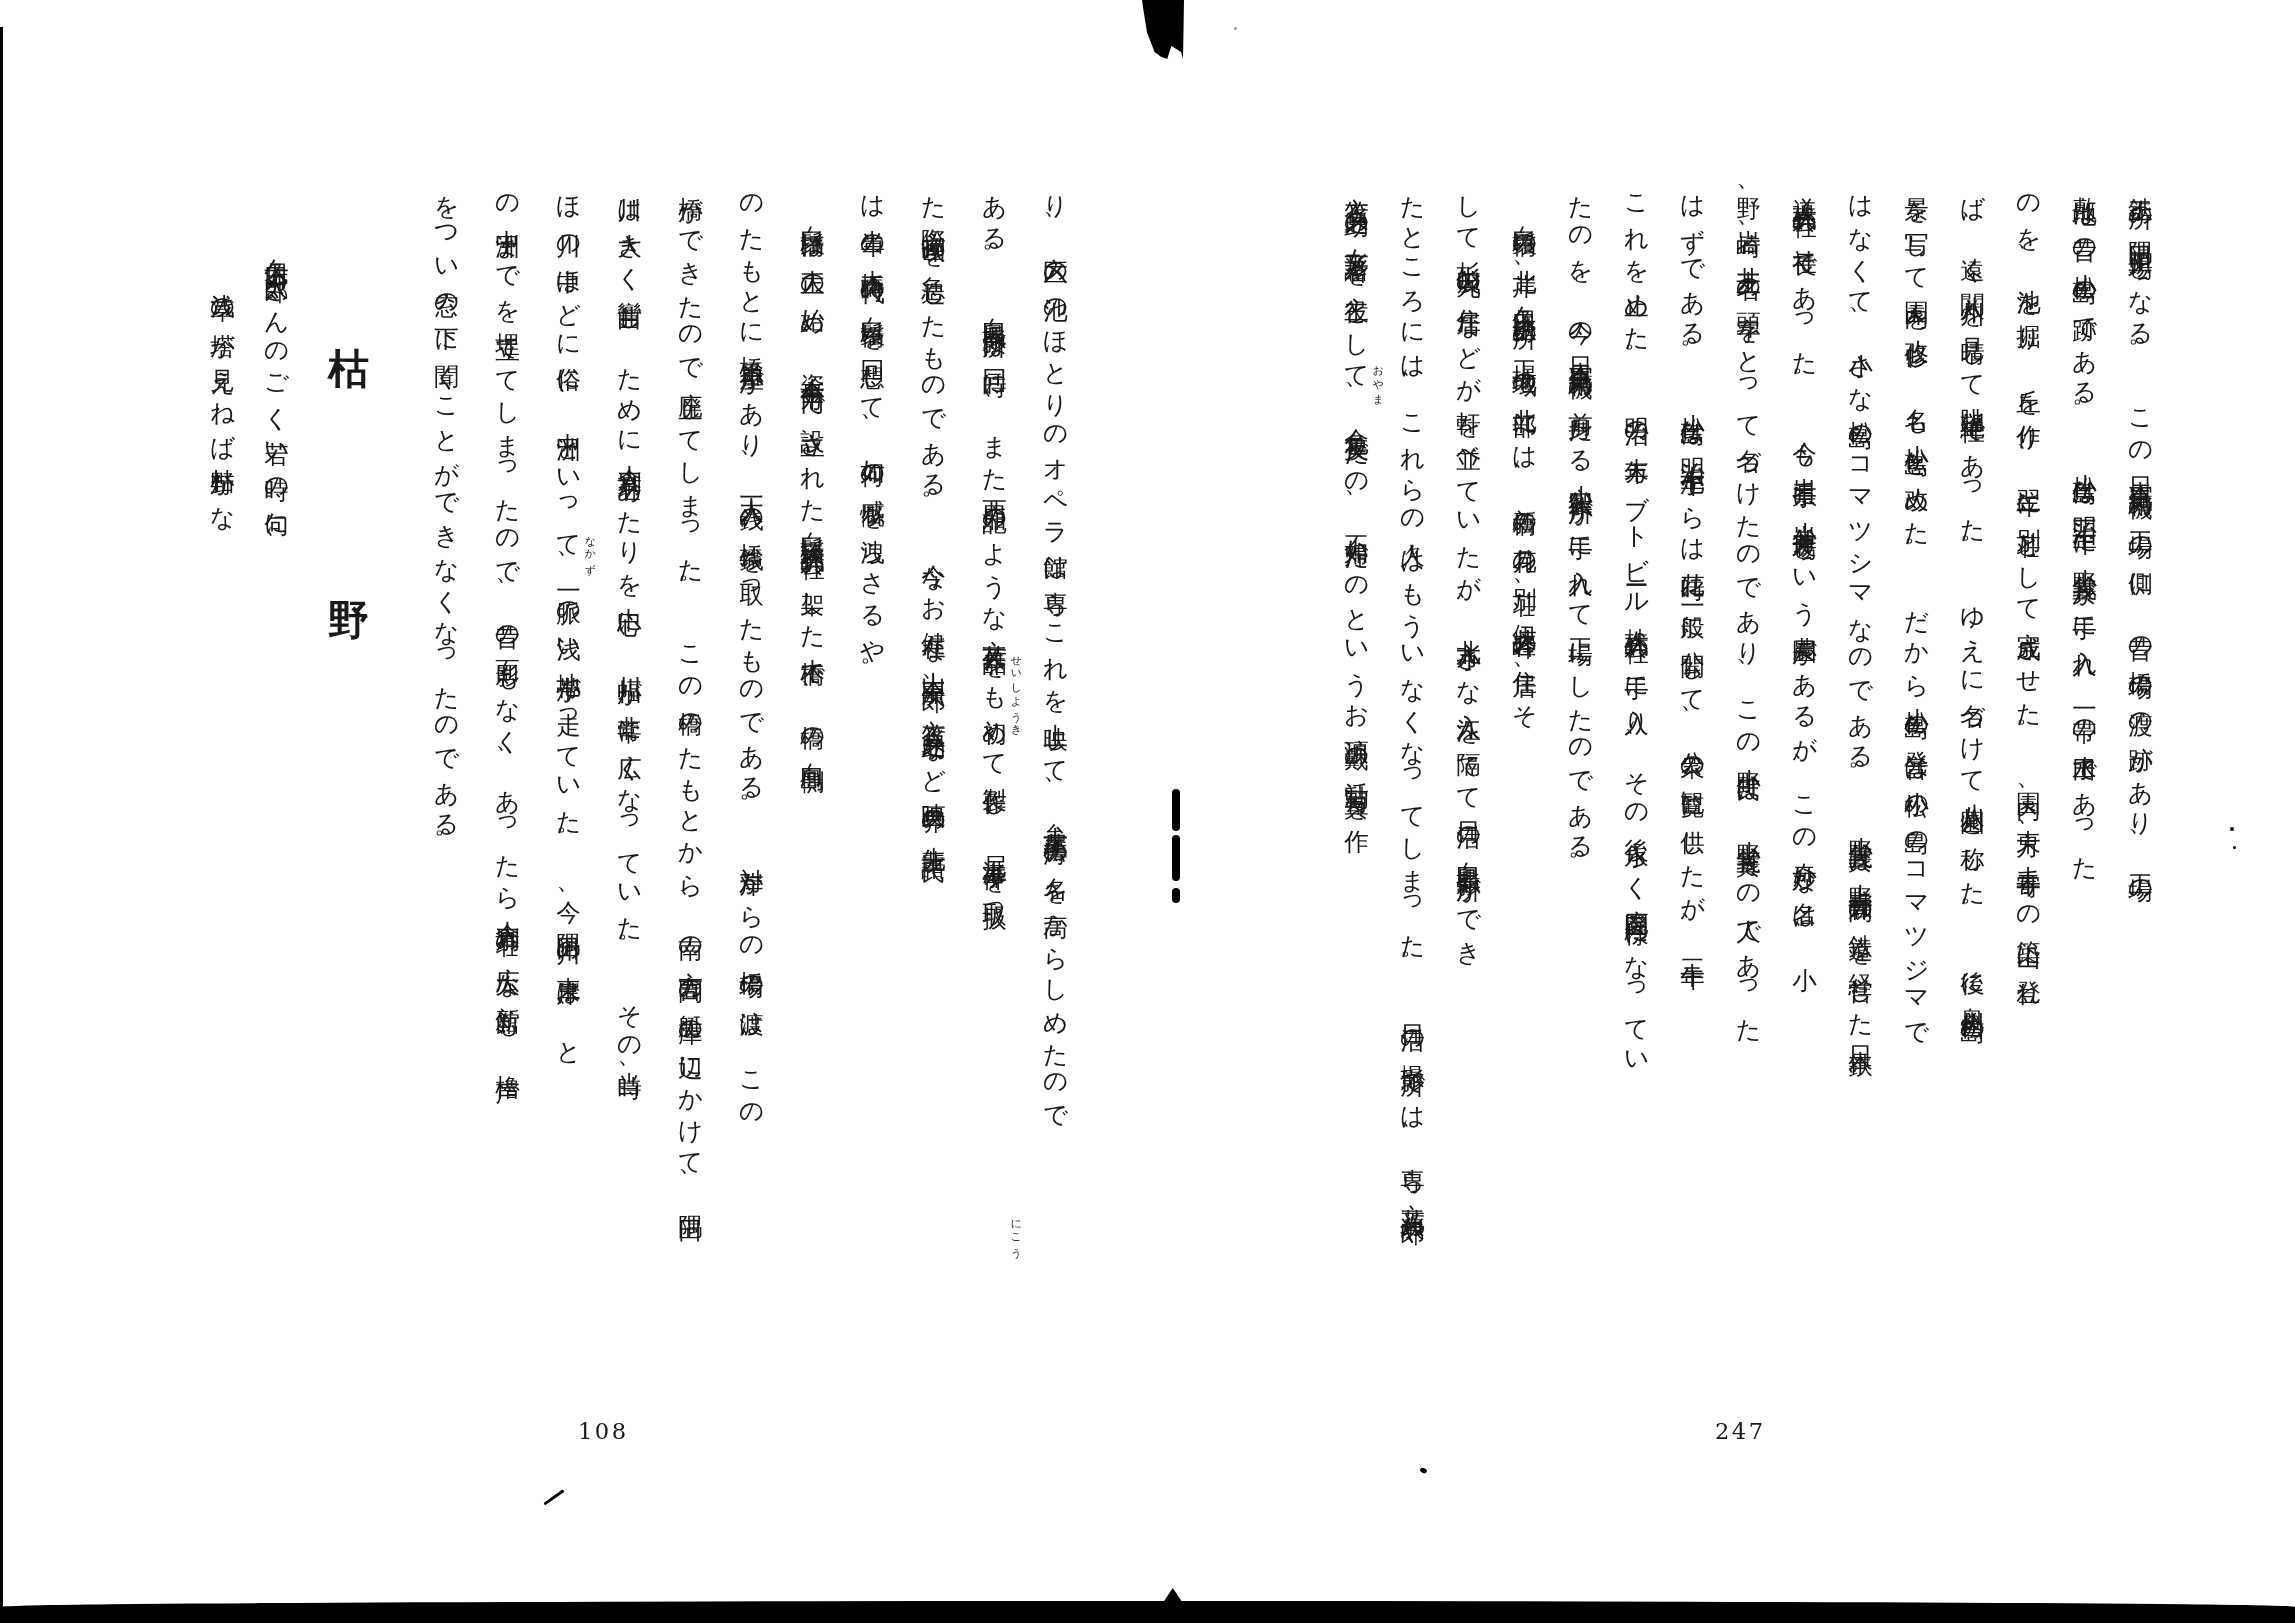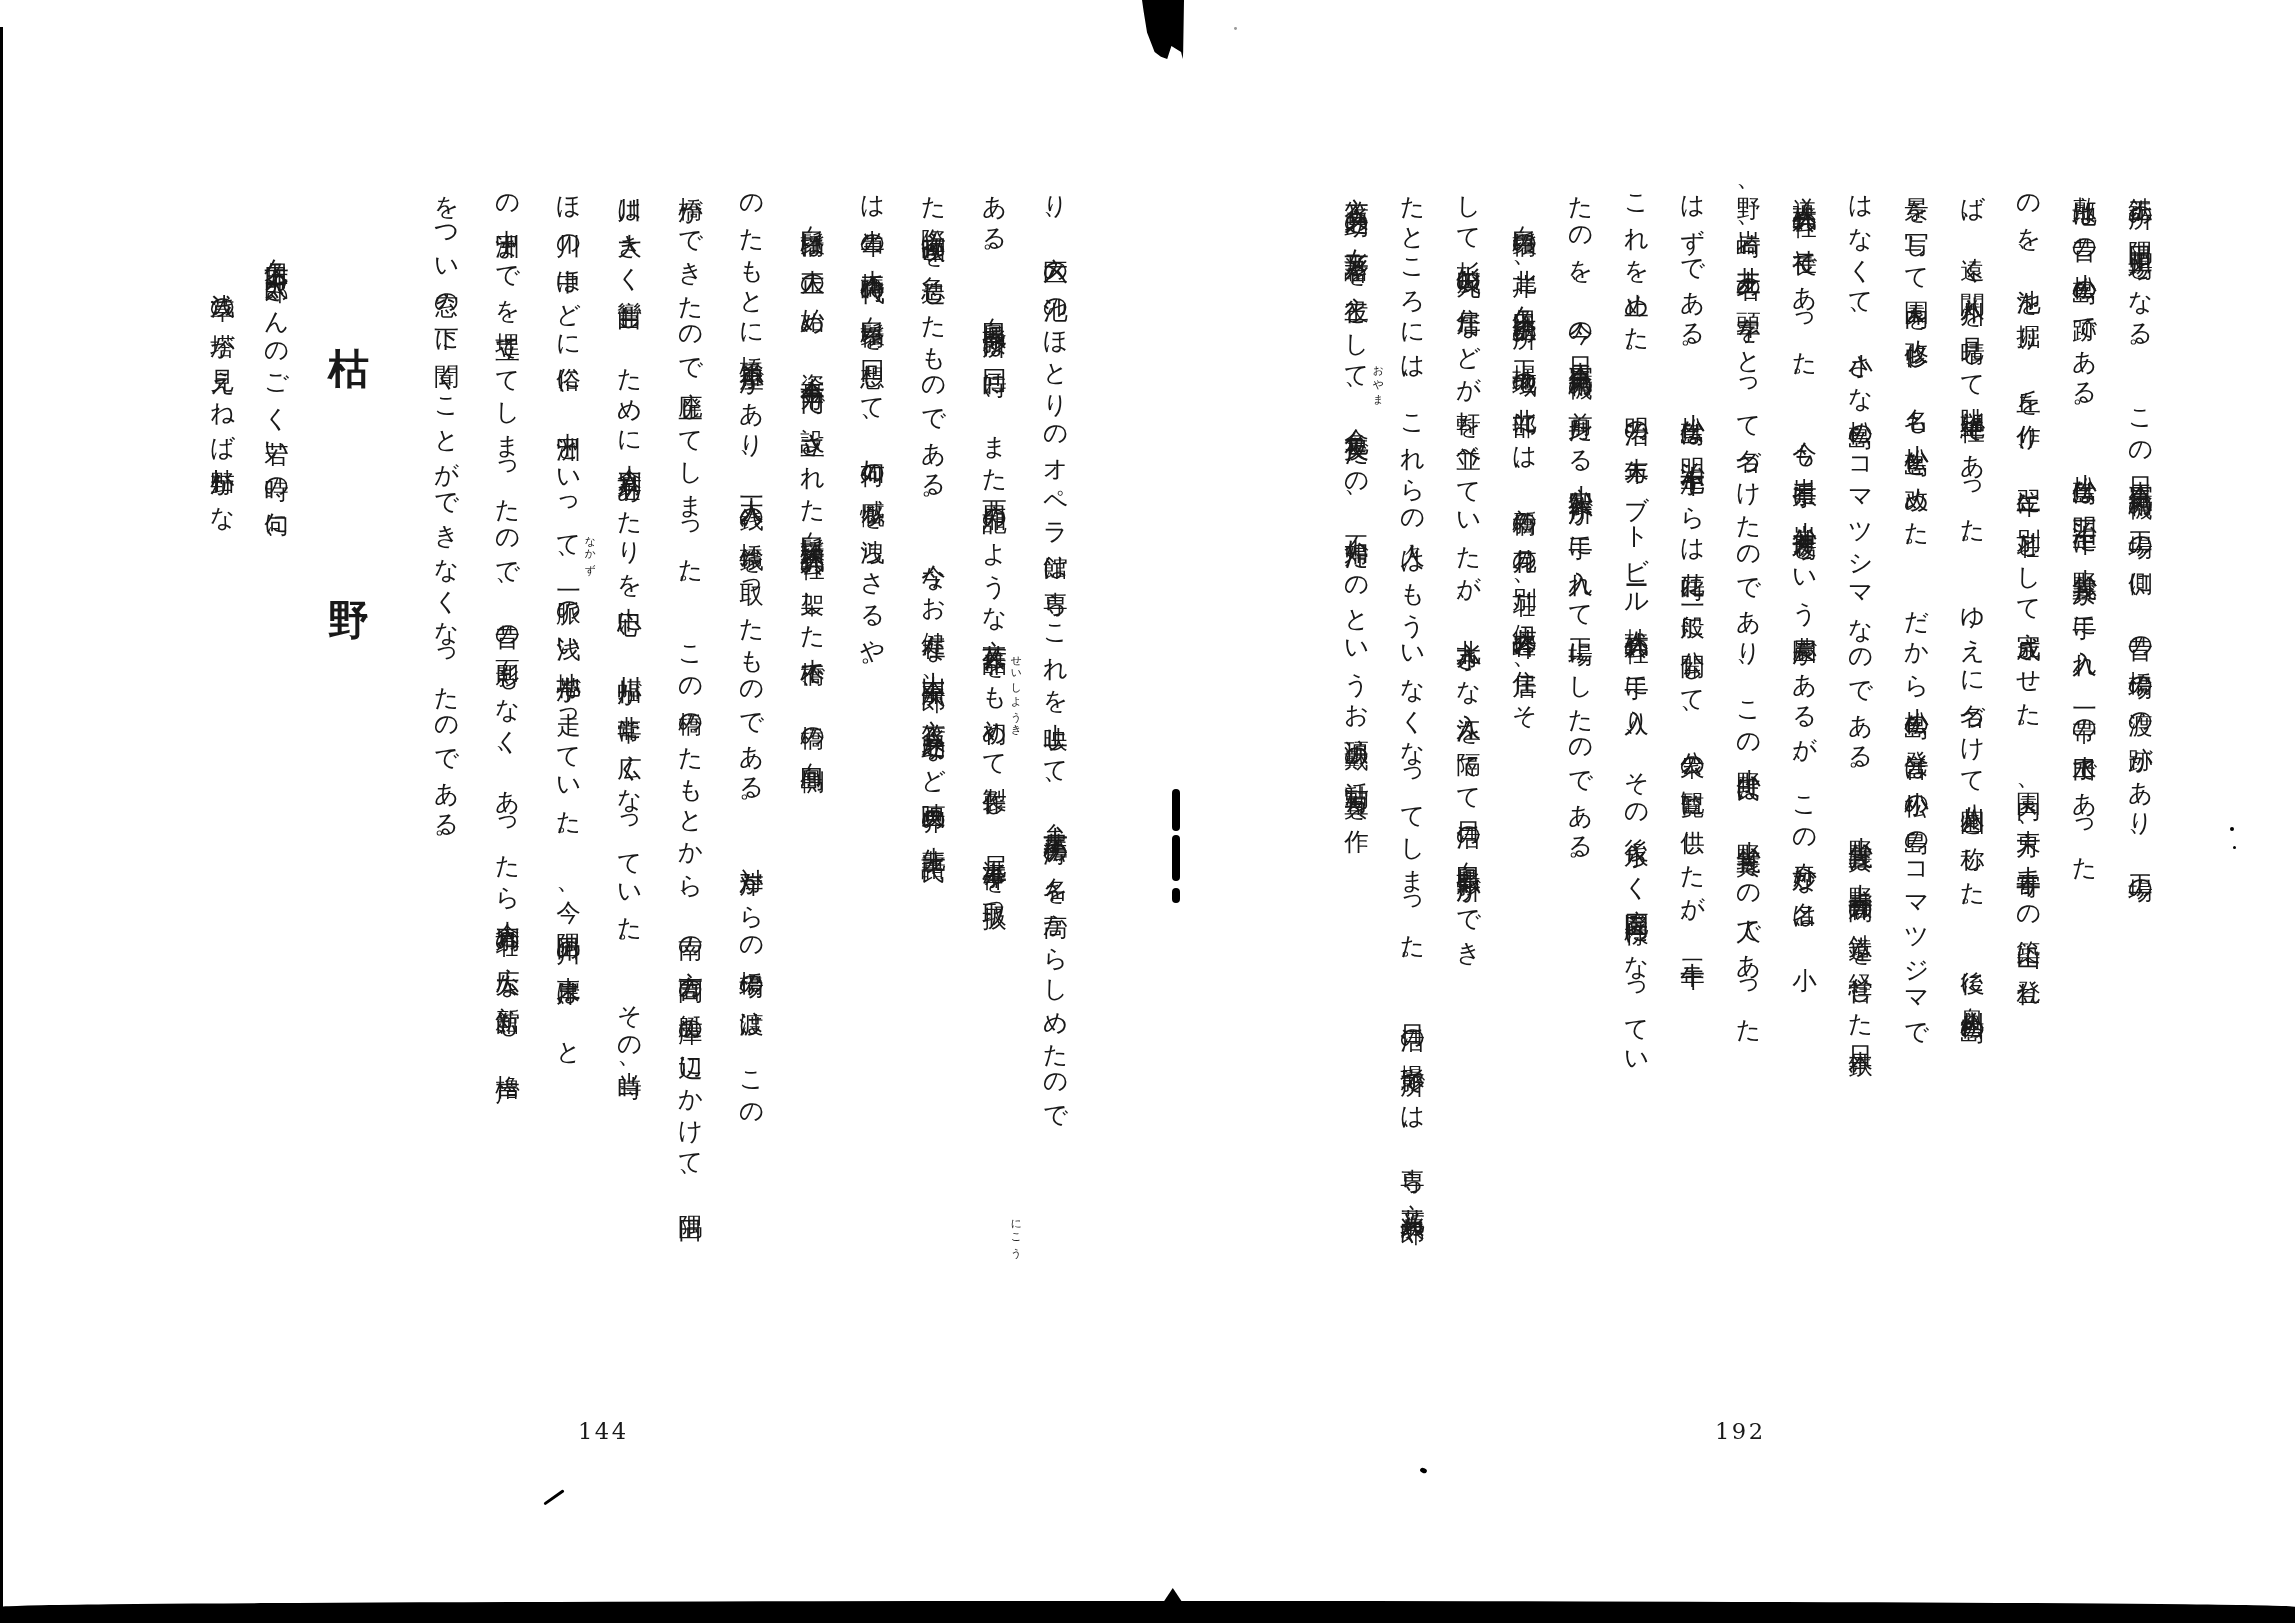--- a/index.html
+++ b/index.html
@@ -69,21 +69,21 @@
     <div class="col" style="left:1677px">はずである。　小松島は明治十七年からは花時に一般に公開して、公衆の観覧に供したが、三十年</div>
     <div class="col" style="left:1621px">これを止めた。　明治の末年カブトビール株式会社の手に入り、その後永らく廃園同様になってい</div>
     <div class="col" style="left:1565px">たのを、今の日本電気精機の前身たる小穴製作所が手に入れて工場にしたのである。</div>
     <div class="col" style="left:1509px">　白鬚橋の北岸、久保田鉄工所の工場地域の北部には、新橋の花月の別荘、伊井容峰の住居、そ</div>
     <div class="col" style="left:1453px">して杉山茂丸の住居などが軒を並べていたが、北方小さな入江を隔てて日活の向島撮影所ができ</div>
     <div class="col" style="left:1397px">たところには、これらの人々はもういなくなってしまった。　日活の撮影所では、専ら立花貞次郎や</div>
     <div class="col" style="left:1341px">衣笠貞之助の女形諸君を主役として、金色夜叉だの、不如帰だのというお涙頂戴の活動写真を作</div>
 
     <div class="ruby" style="left:1372px;top:358px">おやま</div>
 
-    <div class="page-number" style="left:1715px;top:1418px">192</div>
+    <div class="page-number" style="left:1715px;top:1418px">247</div>
   </section>
 
   <section>
     <div class="col" style="left:1040px">り、六区の池のほとりのオペラ館は専らこれを上映して、弁士土屋松涛の名を高からしめたので</div>
     <div class="col" style="left:979px">ある。　向島撮影所は同時に、また西廂記のような文芸作品をも初めて製作し、尼港事件を取扱っ</div>
     <div class="col" style="left:918px">た際物映画を急造したものである。　今なお健在な山本嘉次郎、衣笠貞之助など映画界の先輩諸氏</div>
     <div class="col" style="left:857px">は当年の木橋時代の白鬚橋を回想して、如何の感慨を洩らさるゝや。</div>
     <div class="col" style="left:797px">　白鬚橋は大正の始め、資本金十万円で設立された白鬚橋株式会社の架した木橋で、橋の向島側</div>
     <div class="col" style="left:736px">のたもとに橋番小屋があり、大人一銭の橋銭を取ったものである。　対岸からの橋場の渡は、この</div>
     <div class="col" style="left:675px">橋ができたので廃止してしまった。　この橋のたもとから、南の方言問の艇庫の辺にかけて、隅田</div>
@@ -95,21 +95,21 @@
     <div class="ruby" style="left:1010px;top:648px">せいしようき</div>
     <div class="ruby" style="left:1010px;top:1212px">にこう</div>
     <div class="ruby" style="left:584px;top:528px">なかず</div>
 
     <span class="title-char" style="left:328px;top:349px">枯</span>
     <span class="title-char" style="left:328px;top:600px">野</span>
 
     <div class="col" style="left:261px;top:239px">久保田万太郎さんのごく若い時の句に、</div>
     <div class="col" style="left:207px;top:274px">浅草の塔が見えねば枯野かな</div>
 
-    <div class="page-number" style="left:578px;top:1418px">144</div>
+    <div class="page-number" style="left:578px;top:1418px">108</div>
   </section>
 
   <div class="artifact binding-blob"></div>
   <div class="artifact gutter-dash d1"></div>
   <div class="artifact gutter-dash d2"></div>
   <div class="artifact gutter-dash d3"></div>
   <div class="artifact bottom-spike"></div>
   <div class="artifact bottom-band"></div>
   <div class="artifact left-line"></div>
   <div class="artifact speck s1"></div>

